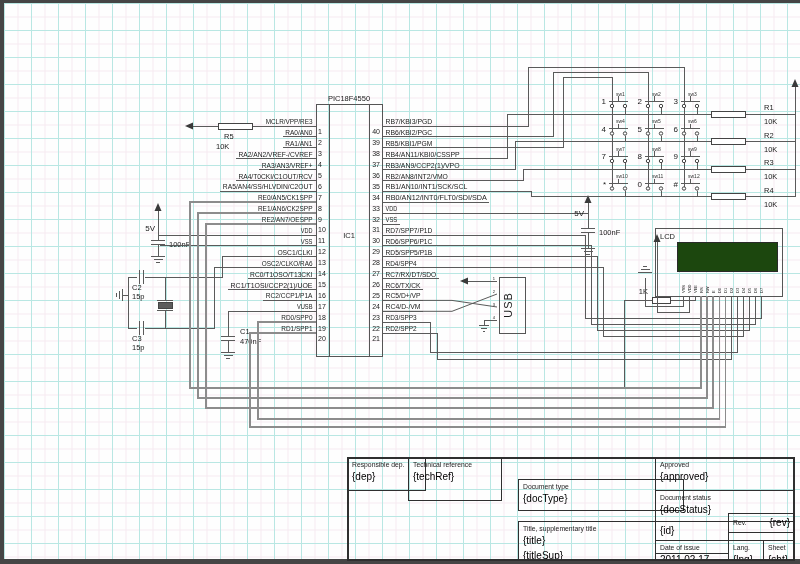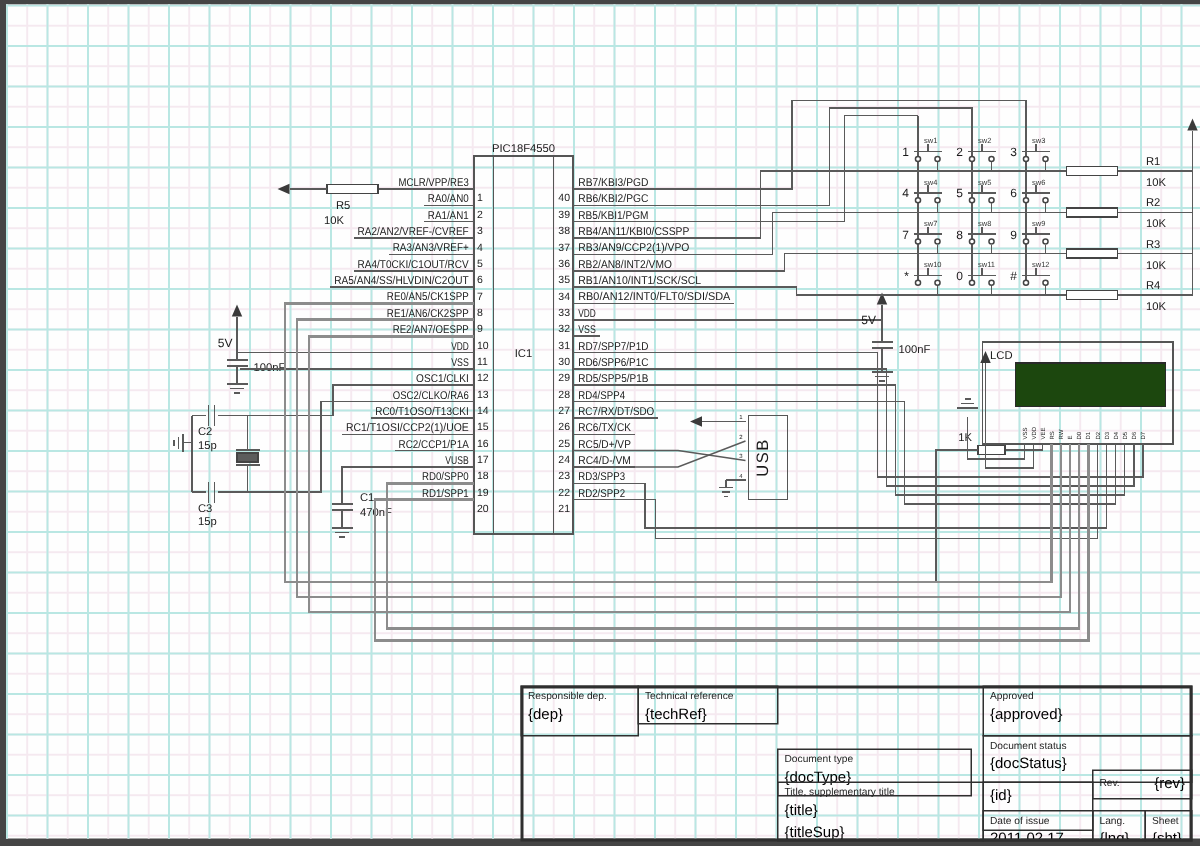--- a/index.html
+++ b/index.html
@@ -427,31 +427,31 @@
       <polyline points="316,322.20000000000005 258,322.20000000000005 258,419 719.42,419 719.42,296" class="wt"></polyline>
       <polyline points="316,333.1 250,333.1 250,427 725.49,427 725.49,296" class="wt"></polyline>
     </svg>
 
   <div id="tb">
 
     <div class="cell" style="left:0;top:0;width:79px;height:34px">
       <span class="cl">Responsible dep.</span>
       <span class="cv">{dep}</span>
     </div>
-    <div class="cell" style="left:78px;top:0;width:94px;height:26px">
+    <div class="cell" style="left:61px;top:0;width:94px;height:44px">
       <span class="cl">Technical reference</span>
       <span class="cv">{techRef}</span>
     </div>
     <div class="cell" style="left:308px;top:0;width:140px;height:34px">
       <span class="cl">Approved</span>
       <span class="cv">{approved}</span>
     </div>
 
 
-    <div class="cell" style="left:171px;top:42px;width:130px;height:32px">
+    <div class="cell" style="left:171px;top:22px;width:166px;height:32px">
       <span class="cl">Document type</span>
       <span class="cv">{docType}</span>
     </div>
     <div class="cell" style="left:171px;top:64px;width:138px;height:40px">
       <span class="cl">Title, supplementary title</span>
       <span class="cv">{title}</span>
       <span class="cv">{titleSup}</span>
     </div>
 
     <div class="cell" style="left:308px;top:33px;width:140px;height:32px">

